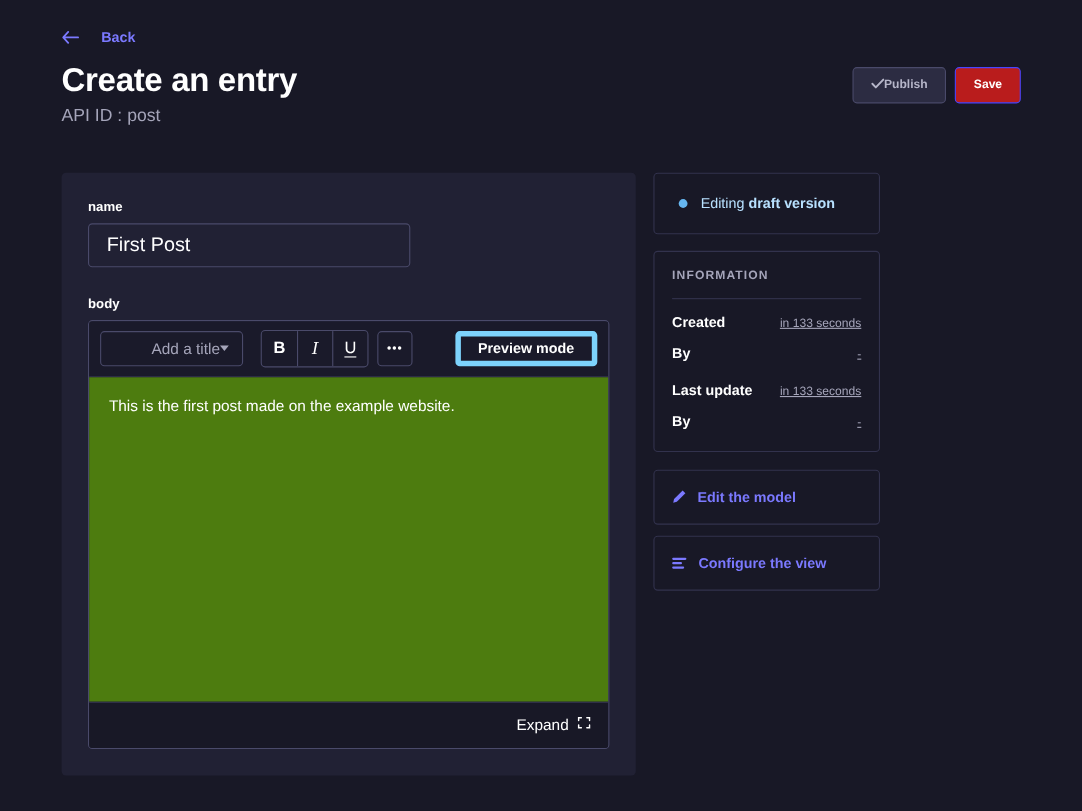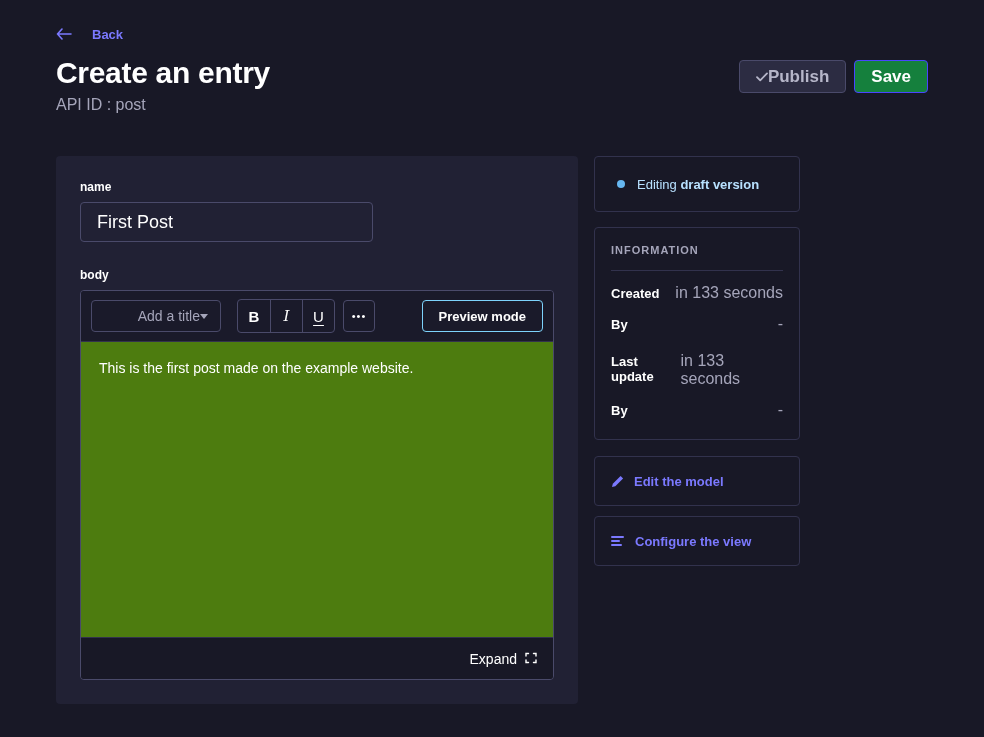--- a/index.html
+++ b/index.html
@@ -12,23 +12,23 @@
   }
   .page { width: 984px; height: 737px; padding: 26px 56px 0 56px; }
 
   
   .back-link { display: inline-flex; align-items: center; gap: 20px; color: #7b79ff; font-size: 13px; font-weight: 600; cursor: pointer; }
   .back-link svg { display: block; }
   .header-row { display: flex; justify-content: space-between; align-items: flex-start; margin-top: 12px; }
   .page-title { font-size: 30px; font-weight: 700; letter-spacing: -0.3px; }
   .page-subtitle { font-size: 16px; color: #a5a5ba; margin-top: 6px; }
   .header-actions { display: flex; gap: 8px; margin-top: 4px; }
-  .btn { display: inline-flex; align-items: center; justify-content: space-between; gap: 0; height: 33px; padding: 0 16px; border-radius: 4px; font-size: 17px; font-weight: 700; cursor: pointer; font-family: "Liberation Sans", sans-serif; }
+  .btn { display: inline-flex; align-items: center; justify-content: space-between; gap: 0; height: 33px; padding: 0 16px; border-radius: 4px; font-size: 11px; font-weight: 700; cursor: pointer; font-family: "Liberation Sans", sans-serif; }
   .btn-secondary { background: #2c2c42; border: 1px solid #4a4a6a; color: #b6b6c9; }
-  .btn-primary { background: #15803d; border: 1px solid #4945ff; color: #ffffff; }
+  .btn-primary { background: #b91c1c; border: 1px solid #4945ff; color: #ffffff; }
 
   
   .main-row { display: flex; gap: 16px; margin-top: 42px; align-items: flex-start; }
 
   
   .card { width: 522px; background: #212134; border-radius: 4px; padding: 24px; }
   .field-label { font-size: 12px; font-weight: 700; color: #ffffff; margin-bottom: 8px; }
   .text-input { width: 293px; height: 40px; background: transparent; border: 1px solid #4a4a6a; border-radius: 4px; color: #ffffff; font-size: 18px; padding: 0 16px; font-family: "Liberation Sans", sans-serif; outline: none; }
   .body-field { margin-top: 26px; }
 
@@ -38,39 +38,39 @@
   .title-select { display: flex; align-items: center; justify-content: flex-end; width: 130px; height: 32px; border: 1px solid #4a4a6a; border-radius: 4px; padding: 0 12px; color: #a5a5ba; font-size: 14px; cursor: pointer; margin-right: 8px; }
   .caret-down { width: 0; height: 0; border-left: 4px solid transparent; border-right: 4px solid transparent; border-top: 5px solid #a5a5ba; }
   .biu-group { display: flex; border: 1px solid #4a4a6a; border-radius: 4px; overflow: hidden; }
   .biu-btn { width: 32px; height: 32px; display: flex; align-items: center; justify-content: center; color: #ffffff; font-size: 15px; cursor: pointer; background: transparent; }
   .biu-btn + .biu-btn { border-left: 1px solid #4a4a6a; }
   .biu-bold { font-weight: 700; }
   .biu-italic { font-style: italic; font-family: "DejaVu Serif", serif; }
   .biu-underline { text-decoration: underline; text-underline-offset: 3px; }
   .more-btn { width: 32px; height: 32px; border: 1px solid #4a4a6a; border-radius: 4px; display: flex; align-items: center; justify-content: center; color: #ffffff; font-size: 11px; letter-spacing: 1px; cursor: pointer; }
   .toolbar-spacer { flex: 1; }
-  .preview-btn { height: 32px; padding: 0 16px; border: 1px solid #7dd3fc; border-radius: 4px; display: flex; align-items: center; color: #ffffff; font-size: 13px; font-weight: 700; cursor: pointer; background: transparent; }
+  .preview-btn { height: 32px; padding: 0 16px; border: 5px solid #7dd3fc; border-radius: 4px; display: flex; align-items: center; color: #ffffff; font-size: 13px; font-weight: 700; cursor: pointer; background: transparent; }
   .editor-content { background: #4d7c0f; height: 295px; padding: 16px 18px; font-size: 14px; color: #ffffff; line-height: 1.45; cursor: text; }
   .editor-footer { background: #181826; border-top: 1px solid #32324d; height: 42px; display: flex; align-items: center; justify-content: flex-end; padding: 0 16px; gap: 8px; cursor: pointer; }
   .expand-label { font-size: 14px; color: #ffffff; }
 
   
   .sidebar { width: 206px; display: flex; flex-direction: column; }
   .panel { border: 1px solid #32324d; border-radius: 4px; background: transparent; }
   .status-panel { height: 56px; display: flex; align-items: center; padding: 12px 22px; gap: 12px; margin-bottom: 15px; }
   .status-dot { width: 8px; height: 8px; border-radius: 50%; background: #66b7f1; flex: none; }
   .status-text { font-size: 13px; color: #b8e1ff; }
   .status-text b { font-weight: 700; }
   .info-panel { padding: 16px 16px 20px 16px; margin-bottom: 16px; }
   .info-title { font-size: 11px; font-weight: 700; letter-spacing: 1px; color: #a5a5ba; }
   .info-divider { height: 1px; background: #32324d; margin: 14px 0 4px 0; }
   .info-row { display: flex; justify-content: space-between; align-items: baseline; margin-top: 13px; }
   .info-row.spaced { margin-top: 19px; }
   .info-label { font-size: 13px; font-weight: 700; color: #ffffff; }
-  .info-value { font-size: 16px; color: #a5a5ba; }
+  .info-value { font-size: 11px; color: #a5a5ba; text-decoration: underline; }
   .action-btn { height: 50px; display: flex; align-items: center; padding: 0 16px; gap: 10px; margin-bottom: 10px; cursor: pointer; }
   .action-label { font-size: 13px; font-weight: 700; color: #7b79ff; }
   .action-btn svg { flex: none; display: block; }
 </style>
 </head>
 <body>
 
 <div class="page">
 
   

